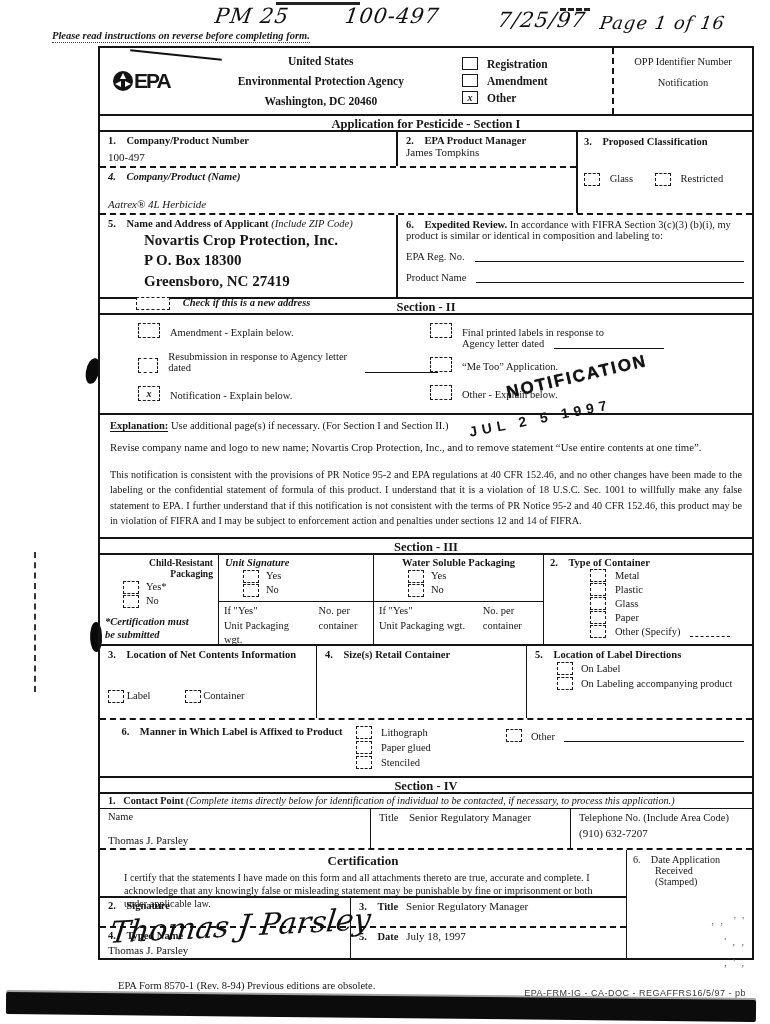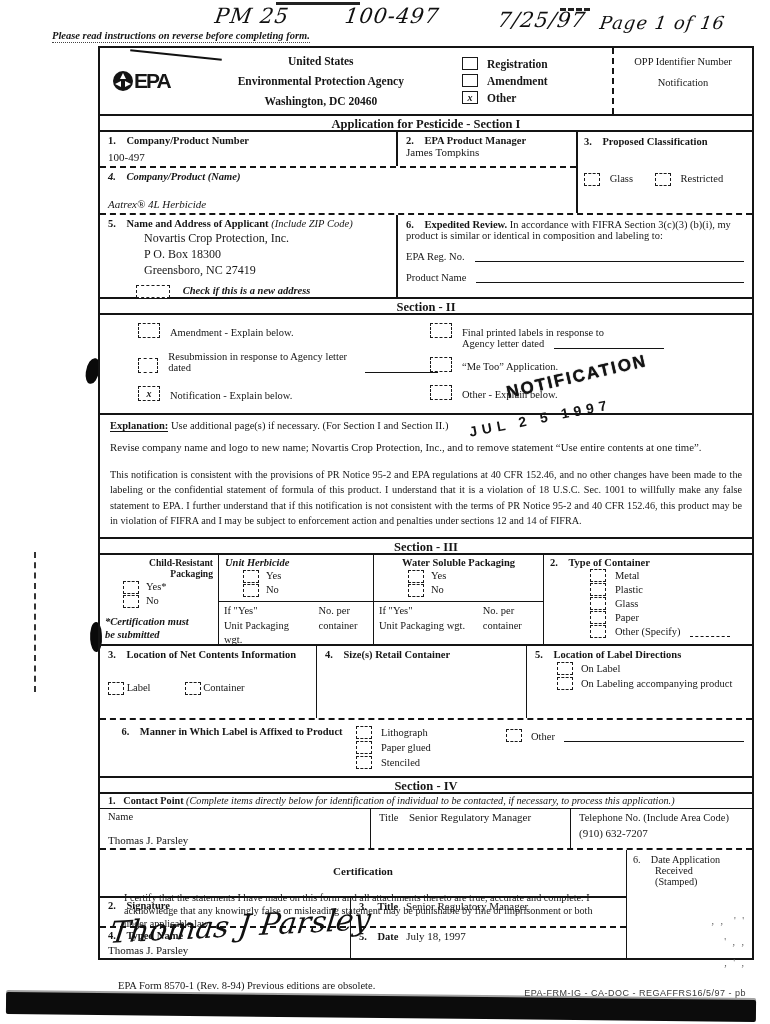--- a/index.html
+++ b/index.html
@@ -41,21 +41,21 @@
   .s1-left{width:479px;}
   .s1-c3{width:177px;border-left:2px solid #141414;padding:4px 6px;}
   .s1-rowA{display:flex;height:36px;border-bottom:2px dashed #141414;}
   .s1-rowB{display:flex;height:45px;font-style:italic;}
   .c1{width:296px;padding:3px 8px;display:flex;flex-direction:column;justify-content:space-between;}
   .c2{flex:1;border-left:2px solid #141414;padding:3px 8px;}
   .s1-rowC{display:flex;height:84px;border-top:2px dashed #141414;}
   .cC1{width:296px;padding:3px 8px;}
   .cC2{flex:1;border-left:2px solid #141414;padding:4px 8px;}
   .classif{display:flex;gap:22px;margin-top:26px;align-items:center;}
-  .addr{white-space:pre-line;margin:1px 0 6px 36px;font-size:12px;line-height:1.35;}
+  .addr{white-space:pre-line;margin:1px 0 6px 36px;font-size:15px;line-height:1.35;font-weight:bold;}
   .newaddr{margin-left:28px;margin-top:6px;font-style:italic;font-weight:bold;}
   .regline{margin-top:10px;display:flex;align-items:flex-end;gap:10px;}
   
   .s2-body{position:relative;height:98px;padding-top:10px;}
   .s2-col{position:absolute;}
   .s2-item{display:flex;align-items:flex-end;gap:10px;margin-bottom:13px;}
   .s2-item .cb{width:22px;height:15px;line-height:13px;}
   .stamp{position:absolute;font-family:"Liberation Sans",sans-serif;font-weight:bold;color:#141414;z-index:5;}
   .stamp.word{left:405px;top:52px;font-size:17px;letter-spacing:2px;transform:rotate(-13deg);
               text-shadow:0 0 1px #000;}
@@ -79,39 +79,39 @@
   .subhead{padding:2px 6px;height:46px;}
   .subrow{display:flex;border-top:1.8px solid #141414;height:41px;}
   .sub-a{width:62%;padding:2px 5px;line-height:1.4;}
   .sub-b{flex:1;padding:2px 4px;line-height:1.4;}
   .contopt{display:flex;align-items:center;gap:9px;margin-bottom:1px;}
   .r345{display:flex;height:74px;border-top:2px solid #141414;}
   .r345 > div{padding:3px 8px;}
   .r3{width:216px;}
   .r4{width:210px;border-left:1.8px solid #141414;}
   .r5{flex:1;border-left:1.8px solid #141414;}
-  .r3cbs{display:flex;gap:34px;margin-top:22px;align-items:flex-start;}
+  .r3cbs{display:flex;gap:34px;margin-top:30px;align-items:flex-start;}
   .r5opts{margin-left:22px;margin-top:2px;}
   .r5opts div{display:flex;gap:8px;align-items:center;margin-bottom:2px;}
   .r6{display:flex;height:58px;border-top:2px dashed #141414;padding:6px 8px;text-align:center;}
   .r6 .lbl{width:248px;}
   .r6opts{width:150px;}
   .r6opts div{display:flex;gap:9px;align-items:center;margin-bottom:2px;}
   .r6other{flex:1;display:flex;gap:9px;align-items:flex-end;height:16px;}
   
   .contact{height:15px;padding:1px 8px;font-size:10.2px;border-bottom:1.5px solid #141414;overflow:hidden;white-space:nowrap;}
   .namerow{display:flex;height:39px;}
   .n1{width:270px;padding:2px 8px;display:flex;flex-direction:column;justify-content:space-between;}
   .n2{width:200px;border-left:1.8px solid #141414;padding:2px 8px;}
   .n3{flex:1;border-left:1.8px solid #141414;padding:2px 8px;line-height:1.4;}
   .certsig{display:flex;border-top:2px dashed #141414;}
   .cs-left{width:526px;}
   .cs-right{flex:1;border-left:1.8px solid #141414;padding:4px 6px;font-size:10.2px;position:relative;}
   .certbox{height:46px;padding:1px 10px;}
-  .certbox h4{margin:14px;text-align:center;font-size:11px;}
+  .certbox h4{margin:2px;text-align:center;font-size:13px;}
   .certbox p{margin:1px 0 0 14px;line-height:1.28;font-size:10.2px;}
   .sigrow{display:flex;height:30px;border-top:2px solid #141414;}
   .sig1{width:250px;padding:2px 8px;position:relative;}
   .sig2{flex:1;border-left:1.8px solid #141414;padding:2px 8px;}
   .typedrow{display:flex;height:32px;border-top:2px dashed #141414;}
   .signature{position:absolute;left:10px;top:10px;z-index:6;font-family:"DejaVu Serif",serif;
              font-style:italic;font-size:30px;white-space:nowrap;transform:rotate(-3deg) skewX(-10deg);
              color:#101010;}
   .recdots{position:absolute;right:6px;top:60px;color:#555;font-size:10px;letter-spacing:2px;line-height:2.1;text-align:right;}
   
@@ -302,21 +302,21 @@
           <div><span class="cb dsh"></span><span>No</span></div>
         </div>
         <div class="certnote">
           <div>*Certification must</div>
           <div>be submitted</div>
         </div>
       </div>
 
       <div class="pc2">
         <div class="subhead">
-          <div class="lbl it">Unit Herbicide</div>
+          <div class="lbl it">Unit Signature</div>
           <div class="yn">
             <div><span class="cb dsh"></span><span>Yes</span></div>
             <div><span class="cb dsh"></span><span>No</span></div>
           </div>
         </div>
         <div class="subrow">
           <div class="sub-a">
             <div>If "Yes"</div>
             <div>Unit Packaging wgt.</div>
           </div>

